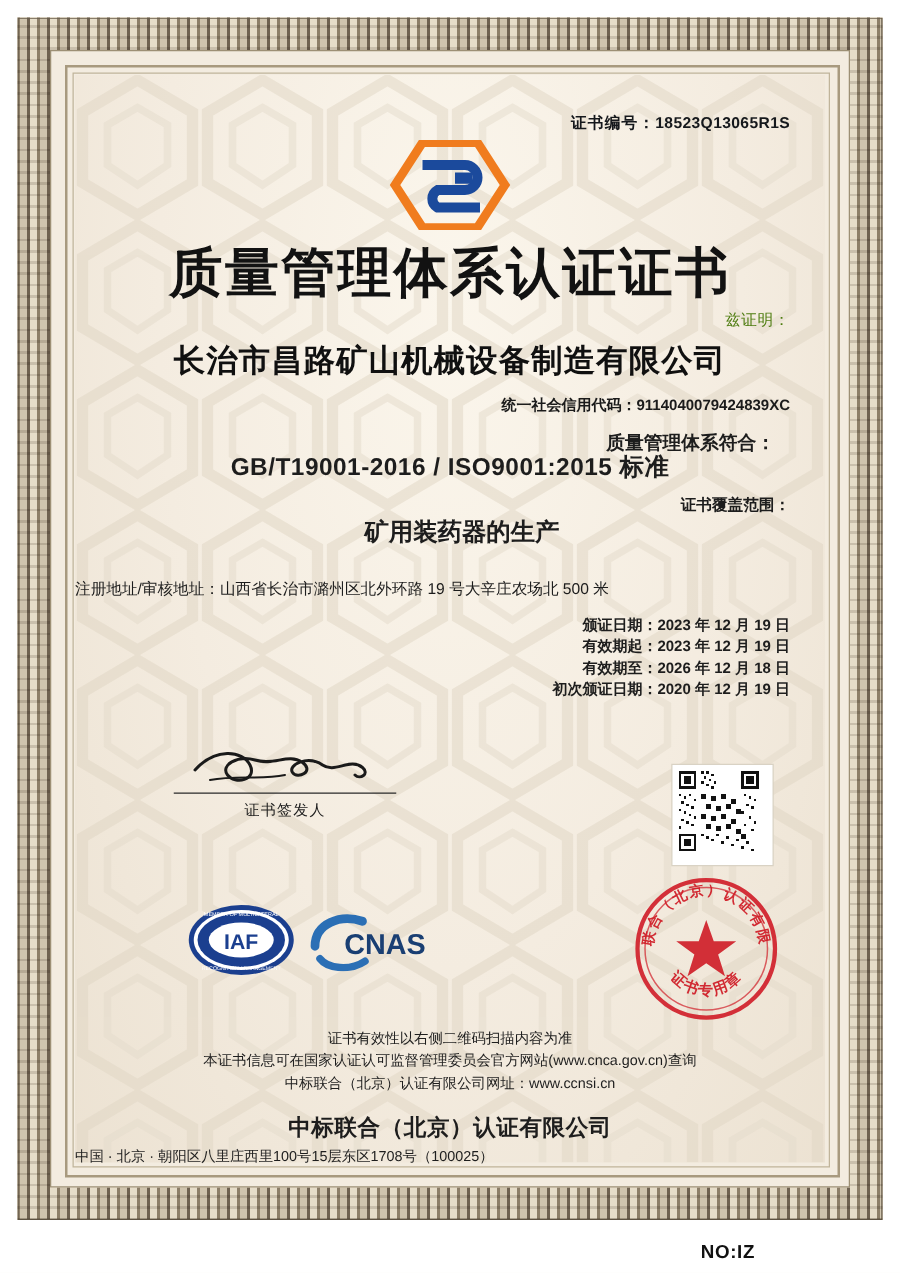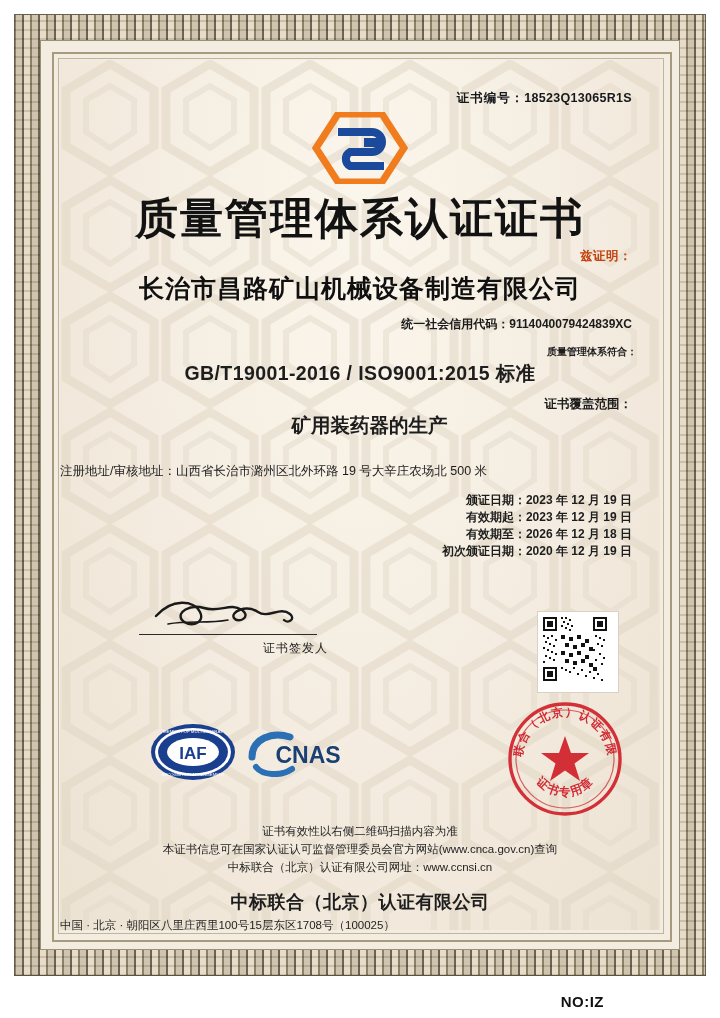--- a/index.html
+++ b/index.html
@@ -132,22 +132,22 @@
 
   .right-block {
     position: absolute;
     right: 28px;
     top: 188px;
     width: 540px;
     text-align: right;
   }
   .r-line {
     font-size: 12.5px;
-    font-weight: bold;
-    color: #c2410c;
+    font-weight: normal;
+    color: #4d7c0f;
     margin: 0 0 14px 0;
     letter-spacing: .5px;
   }
 
   .company {
     position: absolute;
     left: 0; right: 0;
     top: 212px;
     text-align: center;
     font-size: 25px;
@@ -160,23 +160,23 @@
     position: absolute;
     right: 28px;
     top: 256px;
     font-size: 12px;
     color: #1b1b1b;
     font-weight: bold;
   }
 
   .std-label {
     position: absolute;
-    right: 23px;
+    right: 40px;
     top: 285px;
-    font-size: 10px;
+    font-size: 15px;
     font-weight: bold;
   }
   .std-value {
     position: absolute;
     left: 0; right: 0;
     top: 300px;
     text-align: center;
     font-size: 19.5px;
     font-weight: bold;
     letter-spacing: .4px;
@@ -218,21 +218,21 @@
     line-height: 17px;
     white-space: nowrap;
   }
 
   
   .sign-area {
     position: absolute;
     left: 68px;
     top: 530px;
     width: 200px;
-    text-align: right;
+    text-align: center;
   }
   .sign-svg { display:block; margin: 0 auto; }
   .sign-rule {
     width: 178px;
     height: 1px;
     background: #2a2a2a;
     margin: 2px auto 5px auto;
   }
   .sign-caption {
     font-size: 12px;

